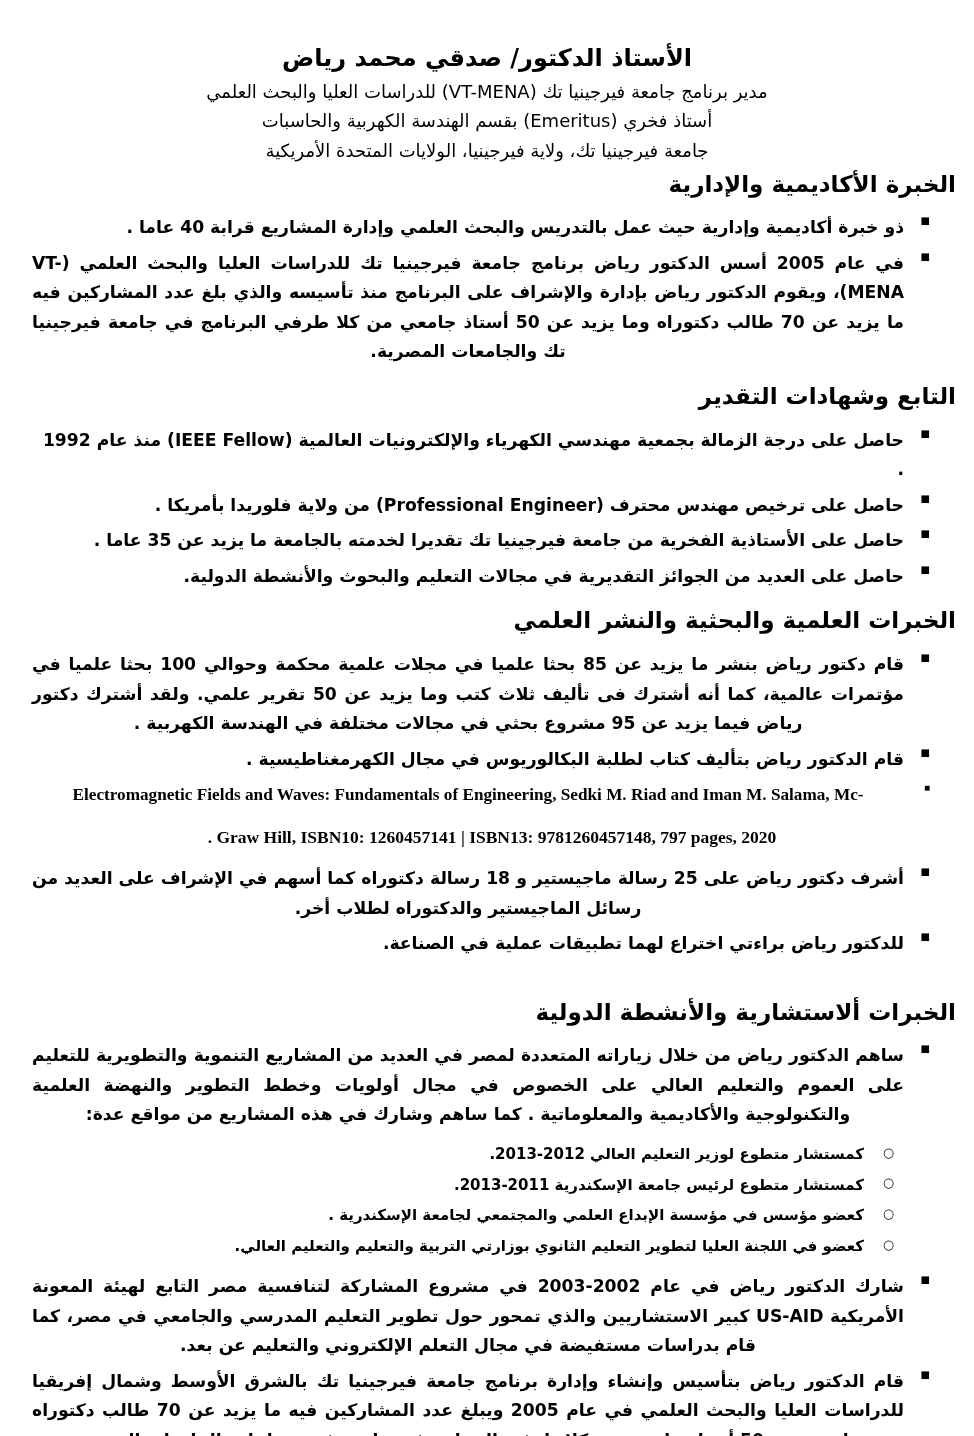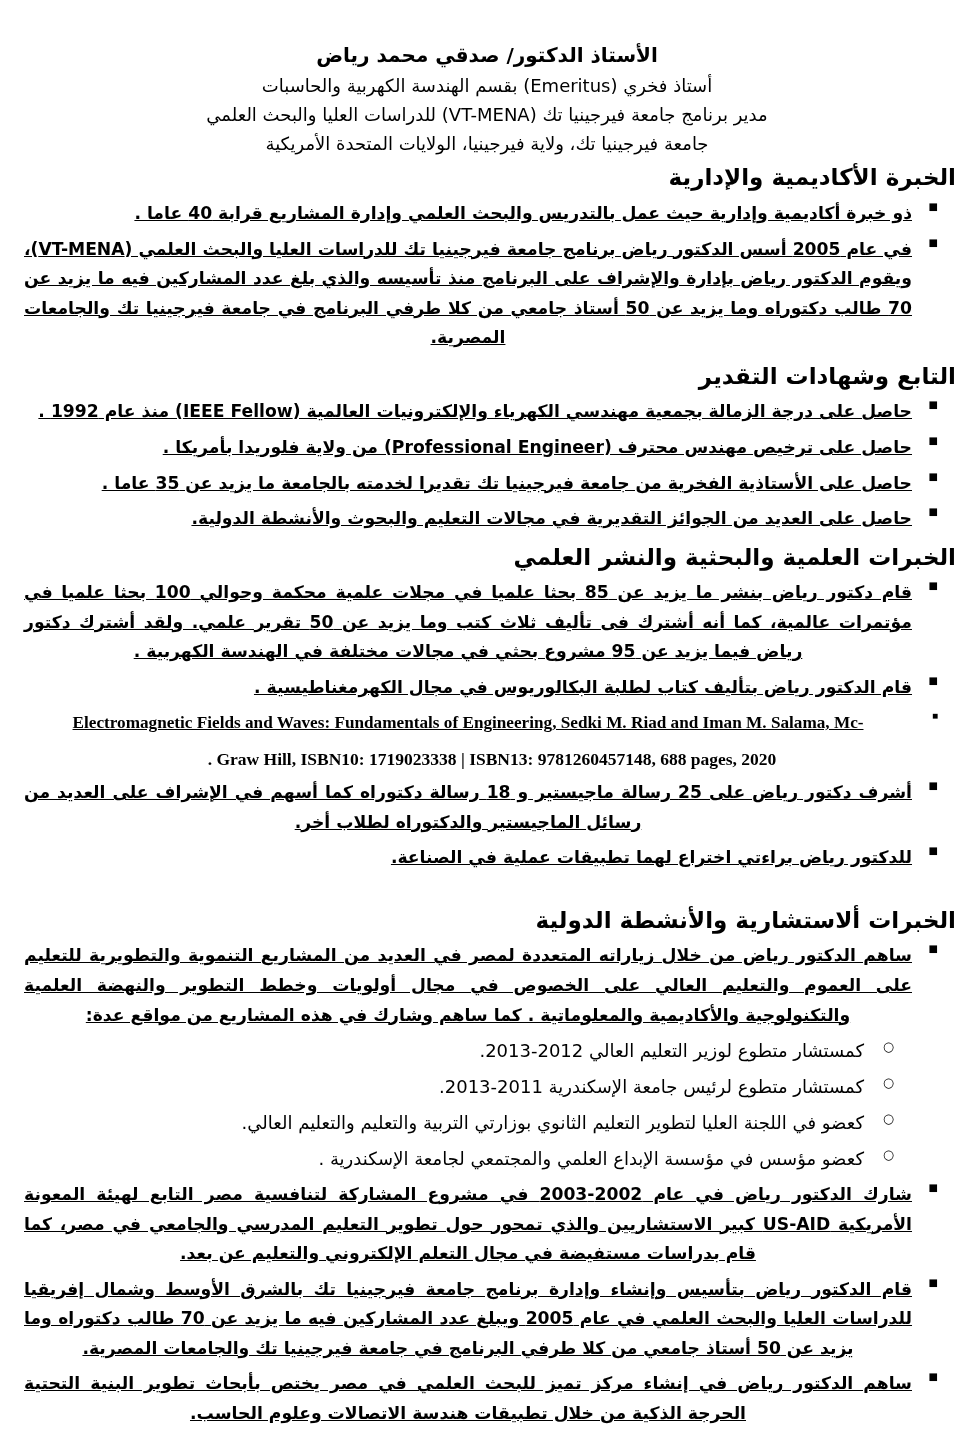--- a/index.html
+++ b/index.html
@@ -19,21 +19,21 @@
     min-height: 1436px;
     box-sizing: border-box;
     padding: 40px 18px 20px 18px;
     background: #ffffff;
     position: relative;
   }
 
   
   .header { text-align: center; }
   .doc-title {
-    font-size: 20px;
+    font-size: 24px;
     font-weight: bold;
     line-height: 1.55;
     letter-spacing: 0px;
   }
   .header-line {
     font-size: 18px;
     font-weight: normal;
     line-height: 1.62;
   }
 
@@ -43,23 +43,22 @@
     font-weight: bold;
     text-align: right;
     line-height: 1.5;
     margin-top: 2px;
     margin-bottom: 1px;
   }
 
   
   ul.bullets {
     list-style: none;
-    margin: 4px;
+    margin: 12px;
     padding: 0;
-    text-decoration: underline;
   }
   ul.bullets > li {
     position: relative;
     padding-right: 40px;
     padding-left: 2px;
     margin-bottom: 6px;
     font-size: 17.2px;
     line-height: 1.72;
     text-align: justify;
     text-align-last: center;
@@ -92,45 +91,45 @@
   
   ul.subbullets {
     list-style: none;
     margin: 2px 0 2px 0;
     padding: 0;
   }
   ul.subbullets > li {
     position: relative;
     padding-right: 92px;
     margin-bottom: 5px;
-    font-size: 18px;
+    font-size: 15px;
     line-height: 1.72;
-    font-weight: normal;
+    font-weight: bold;
     text-align: right;
   }
   ul.subbullets > li::before {
     content: "\25CB";
     position: absolute;
     right: 62px;
     top: 0.06em;
     font-size: 13px;
     line-height: 1.5;
     color: #000;
   }
   .spacer-md { height: 22px; }
 </style>
 </head>
 <body>
 
 <div class="page">
 
   <div class="header">
     <div class="doc-title">الأستاذ الدكتور/ صدقي محمد رياض</div>
+    <div class="header-line">مدير برنامج جامعة فيرجينيا تك (VT-MENA) للدراسات العليا والبحث العلمي</div>
     <div class="header-line">أستاذ فخري (Emeritus) بقسم الهندسة الكهربية والحاسبات</div>
-    <div class="header-line">مدير برنامج جامعة فيرجينيا تك (VT-MENA) للدراسات العليا والبحث العلمي</div>
     <div class="header-line">جامعة فيرجينيا تك، ولاية فيرجينيا، الولايات المتحدة الأمريكية</div>
   </div>
 
   <div class="section-heading">الخبرة الأكاديمية والإدارية</div>
   <ul class="bullets">
     <li class="single">ذو خبرة أكاديمية وإدارية حيث عمل بالتدريس والبحث العلمي وإدارة المشاريع قرابة 40 عاما .</li>
     <li>في عام 2005 أسس الدكتور رياض برنامج جامعة فيرجينيا تك للدراسات العليا والبحث العلمي (VT-MENA)، ويقوم الدكتور رياض بإدارة والإشراف على البرنامج منذ تأسيسه والذي بلغ عدد المشاركين فيه ما يزيد عن 70 طالب دكتوراه وما يزيد عن 50 أستاذ جامعي من كلا طرفي البرنامج في جامعة فيرجينيا تك والجامعات المصرية.</li>
   </ul>
 
   <div class="section-heading">التابع وشهادات التقدير</div>
@@ -140,37 +139,37 @@
     <li class="single">حاصل على الأستاذية الفخرية من جامعة فيرجينيا تك تقديرا لخدمته بالجامعة ما يزيد عن 35 عاما .</li>
     <li class="single">حاصل على العديد من الجوائز التقديرية في مجالات التعليم والبحوث والأنشطة الدولية.</li>
   </ul>
 
   <div class="section-heading">الخبرات العلمية والبحثية والنشر العلمي</div>
   <ul class="bullets">
     <li>قام دكتور رياض بنشر ما يزيد عن 85 بحثا علميا في مجلات علمية محكمة وحوالي 100 بحثا علميا في مؤتمرات عالمية، كما أنه أشترك فى تأليف ثلاث كتب وما يزيد عن 50 تقرير علمي. ولقد أشترك دكتور رياض فيما يزيد عن 95 مشروع بحثي في مجالات مختلفة في الهندسة الكهربية .</li>
     <li class="single">قام الدكتور رياض بتأليف كتاب لطلبة البكالوريوس في مجال الكهرمغناطيسية .</li>
     <li class="ltr-item">Electromagnetic Fields and Waves: Fundamentals of Engineering, Sedki M. Riad and Iman M. Salama, Mc-</li>
   </ul>
-  <div style="direction:ltr; text-align:center; font-family:'Liberation Serif','DejaVu Serif',serif; font-weight:bold; font-size:17.5px; line-height:1.72; padding:0 30px 0 40px;">. Graw Hill, ISBN10: 1719023338 | ISBN13: 9781260457148, 688 pages, 2020</div>
+  <div style="direction:ltr; text-align:center; font-family:'Liberation Serif','DejaVu Serif',serif; font-weight:bold; font-size:17.5px; line-height:1.72; padding:0 30px 0 40px;">. Graw Hill, ISBN10: 1260457141 | ISBN13: 9781260457148, 797 pages, 2020</div>
   <ul class="bullets">
     <li>أشرف دكتور رياض على 25 رسالة ماجيستير و 18 رسالة دكتوراه كما أسهم في الإشراف على العديد من رسائل الماجيستير والدكتوراه لطلاب أخر.</li>
     <li class="single">للدكتور رياض براءتي اختراع لهما تطبيقات عملية في الصناعة.</li>
   </ul>
 
   <div class="spacer-md"></div>
 
   <div class="section-heading">الخبرات ألاستشارية والأنشطة الدولية</div>
   <ul class="bullets">
     <li>ساهم الدكتور رياض من خلال زياراته المتعددة لمصر في العديد من المشاريع التنموية والتطويرية للتعليم على العموم والتعليم العالي على الخصوص في مجال أولويات وخطط التطوير والنهضة العلمية والتكنولوجية والأكاديمية والمعلوماتية . كما ساهم وشارك في هذه المشاريع من مواقع عدة:</li>
   </ul>
   <ul class="subbullets">
     <li>كمستشار متطوع لوزير التعليم العالي 2012-2013.</li>
     <li>كمستشار متطوع لرئيس جامعة الإسكندرية 2011-2013.</li>
+    <li>كعضو مؤسس في مؤسسة الإبداع العلمي والمجتمعي لجامعة الإسكندرية .</li>
     <li>كعضو في اللجنة العليا لتطوير التعليم الثانوي بوزارتي التربية والتعليم والتعليم العالي.</li>
-    <li>كعضو مؤسس في مؤسسة الإبداع العلمي والمجتمعي لجامعة الإسكندرية .</li>
   </ul>
   <ul class="bullets">
     <li>شارك الدكتور رياض في عام 2002-2003 في مشروع المشاركة لتنافسية مصر التابع لهيئة المعونة الأمريكية US-AID كبير الاستشاريين والذي تمحور حول تطوير التعليم المدرسي والجامعي في مصر، كما قام بدراسات مستفيضة في مجال التعلم الإلكتروني والتعليم عن بعد.</li>
     <li>قام الدكتور رياض بتأسيس وإنشاء وإدارة برنامج جامعة فيرجينيا تك بالشرق الأوسط وشمال إفريقيا للدراسات العليا والبحث العلمي في عام 2005 ويبلغ عدد المشاركين فيه ما يزيد عن 70 طالب دكتوراه وما يزيد عن 50 أستاذ جامعي من كلا طرفي البرنامج في جامعة فيرجينيا تك والجامعات المصرية.</li>
     <li>ساهم الدكتور رياض في إنشاء مركز تميز للبحث العلمي في مصر يختص بأبحاث تطوير البنية التحتية الحرجة الذكية من خلال تطبيقات هندسة الاتصالات وعلوم الحاسب.</li>
   </ul>
 
 </div>
 
 </body></html>

